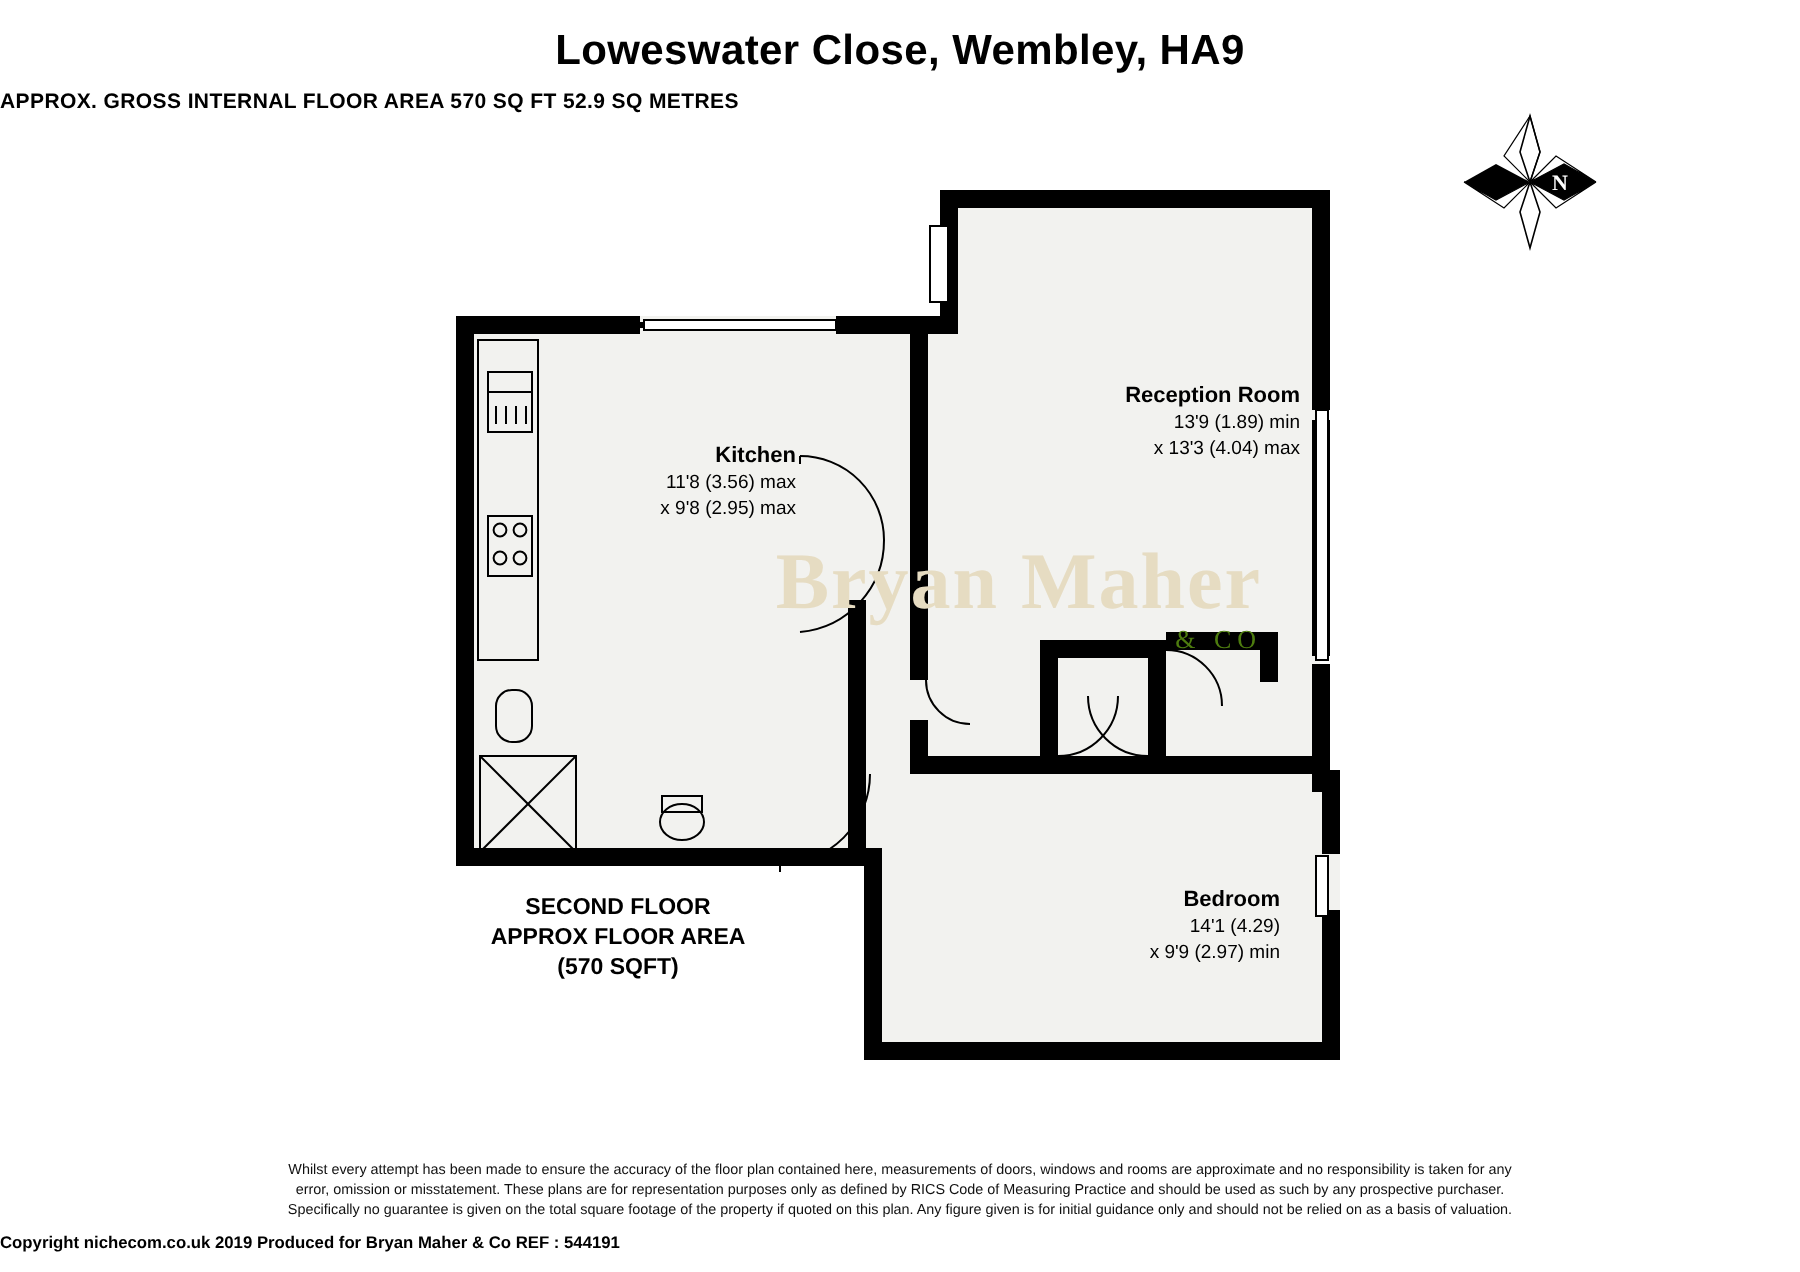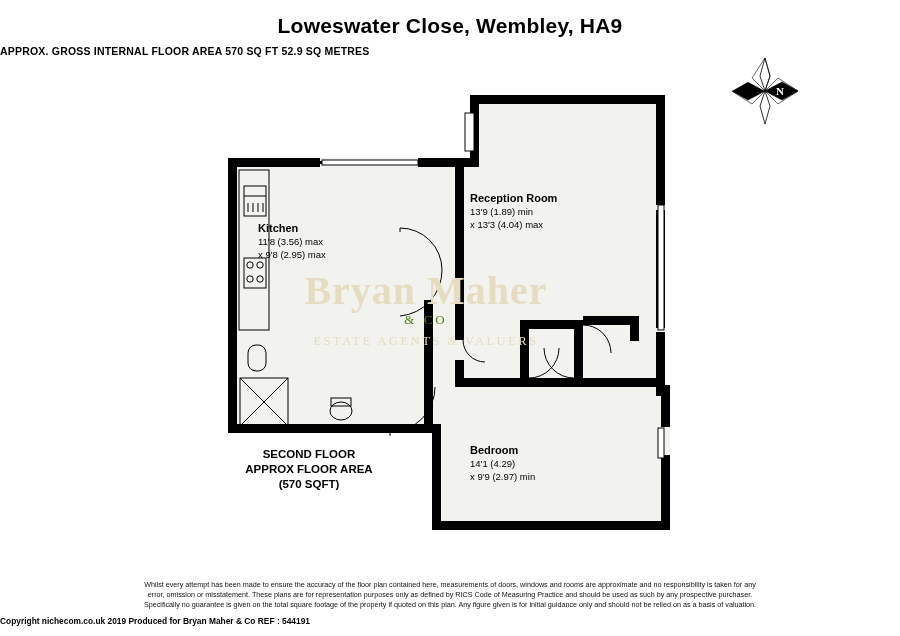--- a/index.html
+++ b/index.html
@@ -58,25 +58,25 @@
     left: 0;
     top: 0;
     width: 900px;
     height: 636px;
     pointer-events: none;
   }
 
   
   .watermark {
     position: absolute;
-    left: 246px;
+    left: 271px;
     top: 268px;
     width: 360px;
     height: 110px;
-    text-align: center;
+    text-align: right;
     color: #e8dfc8;
     pointer-events: none;
   }
   .wm-main {
     font-family: "Liberation Serif", serif;
     font-size: 40px;
     font-weight: bold;
     letter-spacing: 1px;
     line-height: 46px;
     color: #e6dcc2;
@@ -92,21 +92,21 @@
     font-family: "Liberation Serif", serif;
     font-size: 12.5px;
     letter-spacing: 2.5px;
     color: #e6dcc2;
     margin-top: 6px;
   }
 
   
   .room-label {
     position: absolute;
-    text-align: left;
+    text-align: right;
     line-height: 13px;
   }
   .room-name {
     font-size: 11px;
     font-weight: bold;
     display: block;
   }
   .room-dim {
     font-size: 9.5px;
     display: block;
@@ -275,21 +275,20 @@
 
       <path d="M529,378 A30,30 0 0,0 559,348"></path>
       <path d="M574,378 A30,30 0 0,1 544,348"></path>
       <path d="M583,325 A28,28 0 0,1 611,353"></path>
     </g>
   </svg>
 
   <div class="watermark">
     <div class="wm-main">Bryan Maher</div>
     <div class="wm-sub1">&amp; CO</div>
-    <div class="wm-sub2">ESTATE AGENTS &amp; VALUERS</div>
   </div>
 
   <div class="room-label kitchen-label">
     <span class="room-name">Kitchen</span>
     <span class="room-dim">11'8 (3.56) max</span>
     <span class="room-dim">x 9'8 (2.95) max</span>
   </div>
 
   <div class="room-label reception-label">
     <span class="room-name">Reception Room</span>

